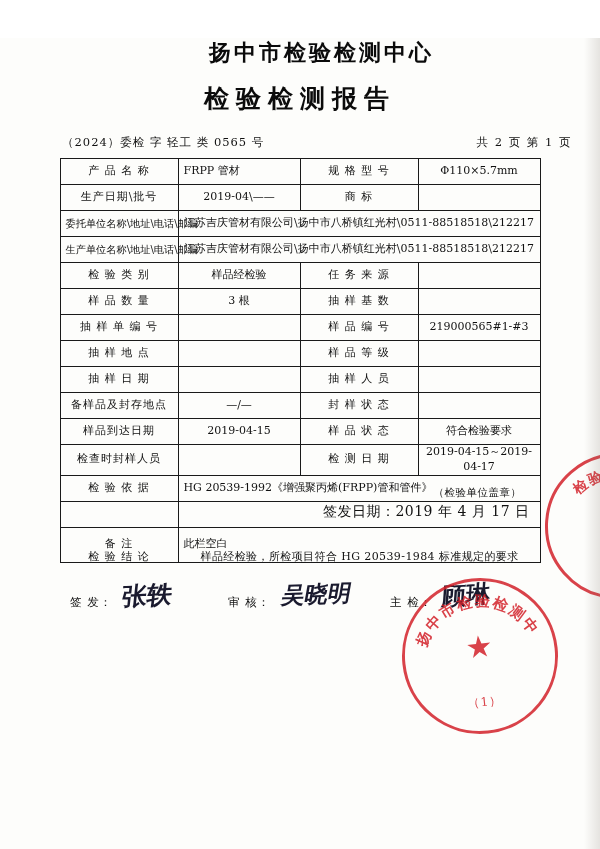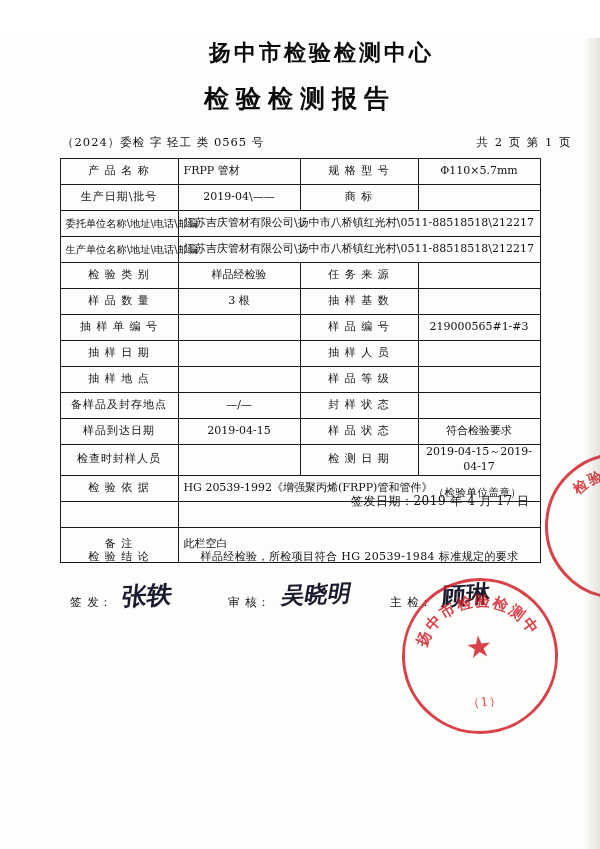--- a/index.html
+++ b/index.html
@@ -106,22 +106,22 @@
   .concl-stampline {
     position: absolute;
     right: 18px;
     bottom: 28px;
     font-size: 10.5px;
     letter-spacing: 0.5px;
   }
   .concl-dateline {
     position: absolute;
     right: 10px;
-    bottom: 18px;
-    font-size: 12px;
+    bottom: 6px;
+    font-size: 14px;
     letter-spacing: 0.5px;
   }
 
   
   .sigrow {
     position: relative;
     width: 480px;
     margin: 14px auto 0 auto;
     height: 56px;
     font-family: "DejaVu Serif", "Liberation Serif", serif;
@@ -256,29 +256,29 @@
         <td class="lbl">抽 样 基 数</td>
         <td class="val"></td>
       </tr>
       <tr>
         <td class="lbl">抽 样 单 编 号</td>
         <td class="val"></td>
         <td class="lbl">样 品 编 号</td>
         <td class="val">219000565#1-#3</td>
       </tr>
       <tr>
+        <td class="lbl">抽 样 地 点</td>
+        <td class="val"></td>
+        <td class="lbl">样 品 等 级</td>
+        <td class="val"></td>
+      </tr>
+      <tr>
         <td class="lbl">抽 样 日 期</td>
         <td class="val"></td>
         <td class="lbl">抽 样 人 员</td>
-        <td class="val"></td>
-      </tr>
-      <tr>
-        <td class="lbl">抽 样 地 点</td>
-        <td class="val"></td>
-        <td class="lbl">样 品 等 级</td>
         <td class="val"></td>
       </tr>
       <tr>
         <td class="lbl">备样品及封存地点</td>
         <td class="val">—/—</td>
         <td class="lbl">封 样 状 态</td>
         <td class="val"></td>
       </tr>
       <tr>
         <td class="lbl">样品到达日期</td>

